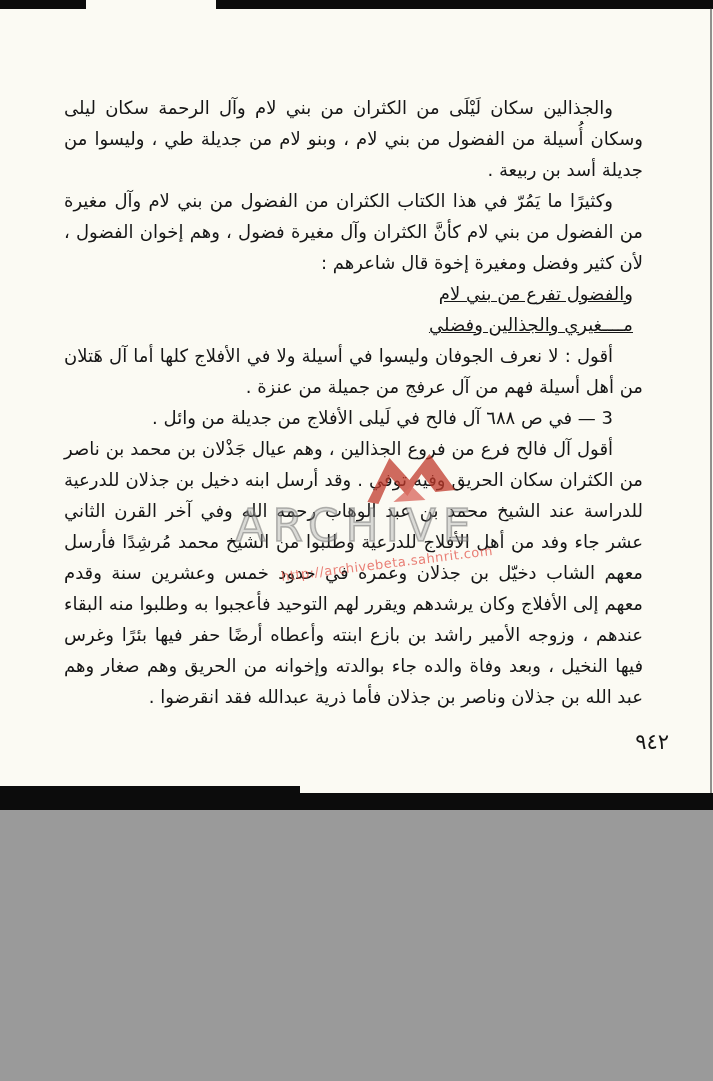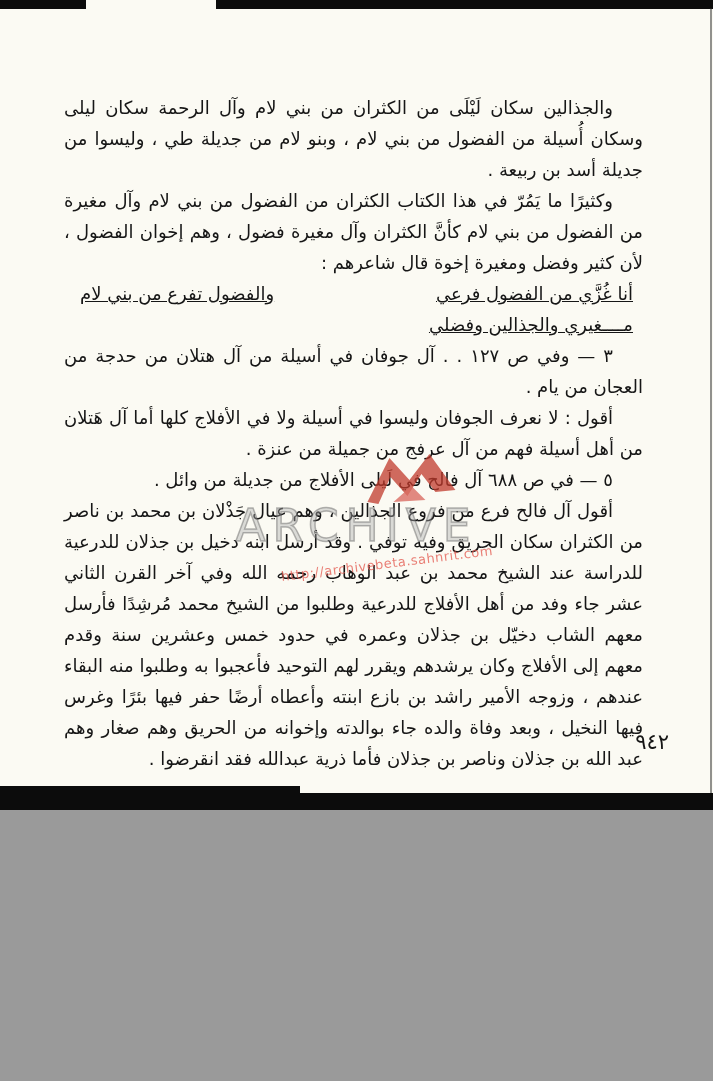--- a/index.html
+++ b/index.html
@@ -84,31 +84,29 @@
 
   <div class="edge-top"></div>
   <div class="edge-right"></div>
 
   <div class="text-block">
     <p class="para">والجذالين سكان لَيْلَى من الكثران من بني لام وآل الرحمة سكان ليلى وسكان أُسيلة من الفضول من بني لام ، وبنو لام من جديلة طي ، وليسوا من جديلة أسد بن ربيعة .</p>
     <p class="para">وكثيرًا ما يَمُرّ في هذا الكتاب الكثران من الفضول من بني لام وآل مغيرة من الفضول من بني لام كأنَّ الكثران وآل مغيرة فضول ، وهم إخوان الفضول ، لأن كثير وفضل ومغيرة إخوة قال شاعرهم :</p>
 
     <div class="poetry">
       <div class="verse">
-        <span class="hemi">أنا غُزَّي من الفضول فرعي</span>
         <span class="hemi">والفضول تفرع من بني لام</span>
       </div>
       <div class="verse">
         <span class="hemi">مــــغيري والجذالين وفضلي</span>
       </div>
     </div>
 
-    <p class="para">٣ — وفي ص ١٢٧ . . آل جوفان في أسيلة من آل هتلان من حدجة من العجان من يام .</p>
     <p class="para">أقول : لا نعرف الجوفان وليسوا في أسيلة ولا في الأفلاج كلها أما آل هَتلان من أهل أسيلة فهم من آل عرفج من جميلة من عنزة .</p>
-    <p class="para">٥ — في ص ٦٨٨ آل فالح في لَيلى الأفلاج من جديلة من وائل .</p>
+    <p class="para">3 — في ص ٦٨٨ آل فالح في لَيلى الأفلاج من جديلة من وائل .</p>
     <p class="para">أقول آل فالح فرع من فروع الجذالين ، وهم عيال جَذْلان بن محمد بن ناصر من الكثران سكان الحريق وفيه توفي . وقد أرسل ابنه دخيل بن جذلان للدرعية للدراسة عند الشيخ محمد بن عبد الوهاب رحمه الله وفي آخر القرن الثاني عشر جاء وفد من أهل الأفلاج للدرعية وطلبوا من الشيخ محمد مُرشِدًا فأرسل معهم الشاب دخيّل بن جذلان وعمره في حدود خمس وعشرين سنة وقدم معهم إلى الأفلاج وكان يرشدهم ويقرر لهم التوحيد فأعجبوا به وطلبوا منه البقاء عندهم ، وزوجه الأمير راشد بن بازع ابنته وأعطاه أرضًا حفر فيها بئرًا وغرس فيها النخيل ، وبعد وفاة والده جاء بوالدته وإخوانه من الحريق وهم صغار وهم عبد الله بن جذلان وناصر بن جذلان فأما ذرية عبدالله فقد انقرضوا .</p>
   </div>
 
   <div class="watermark">
     <div class="wm-logo">
       <svg width="96" height="54" viewBox="0 0 96 54">
         <polygon points="4,50 26,6 46,28 66,2 92,38 72,40 58,22 44,44 27,25 15,52" fill="#c0392b" opacity="0.88"></polygon>
         <polygon points="30,50 48,34 62,48" fill="#d4554a" opacity="0.8"></polygon>
       </svg>
     </div>

